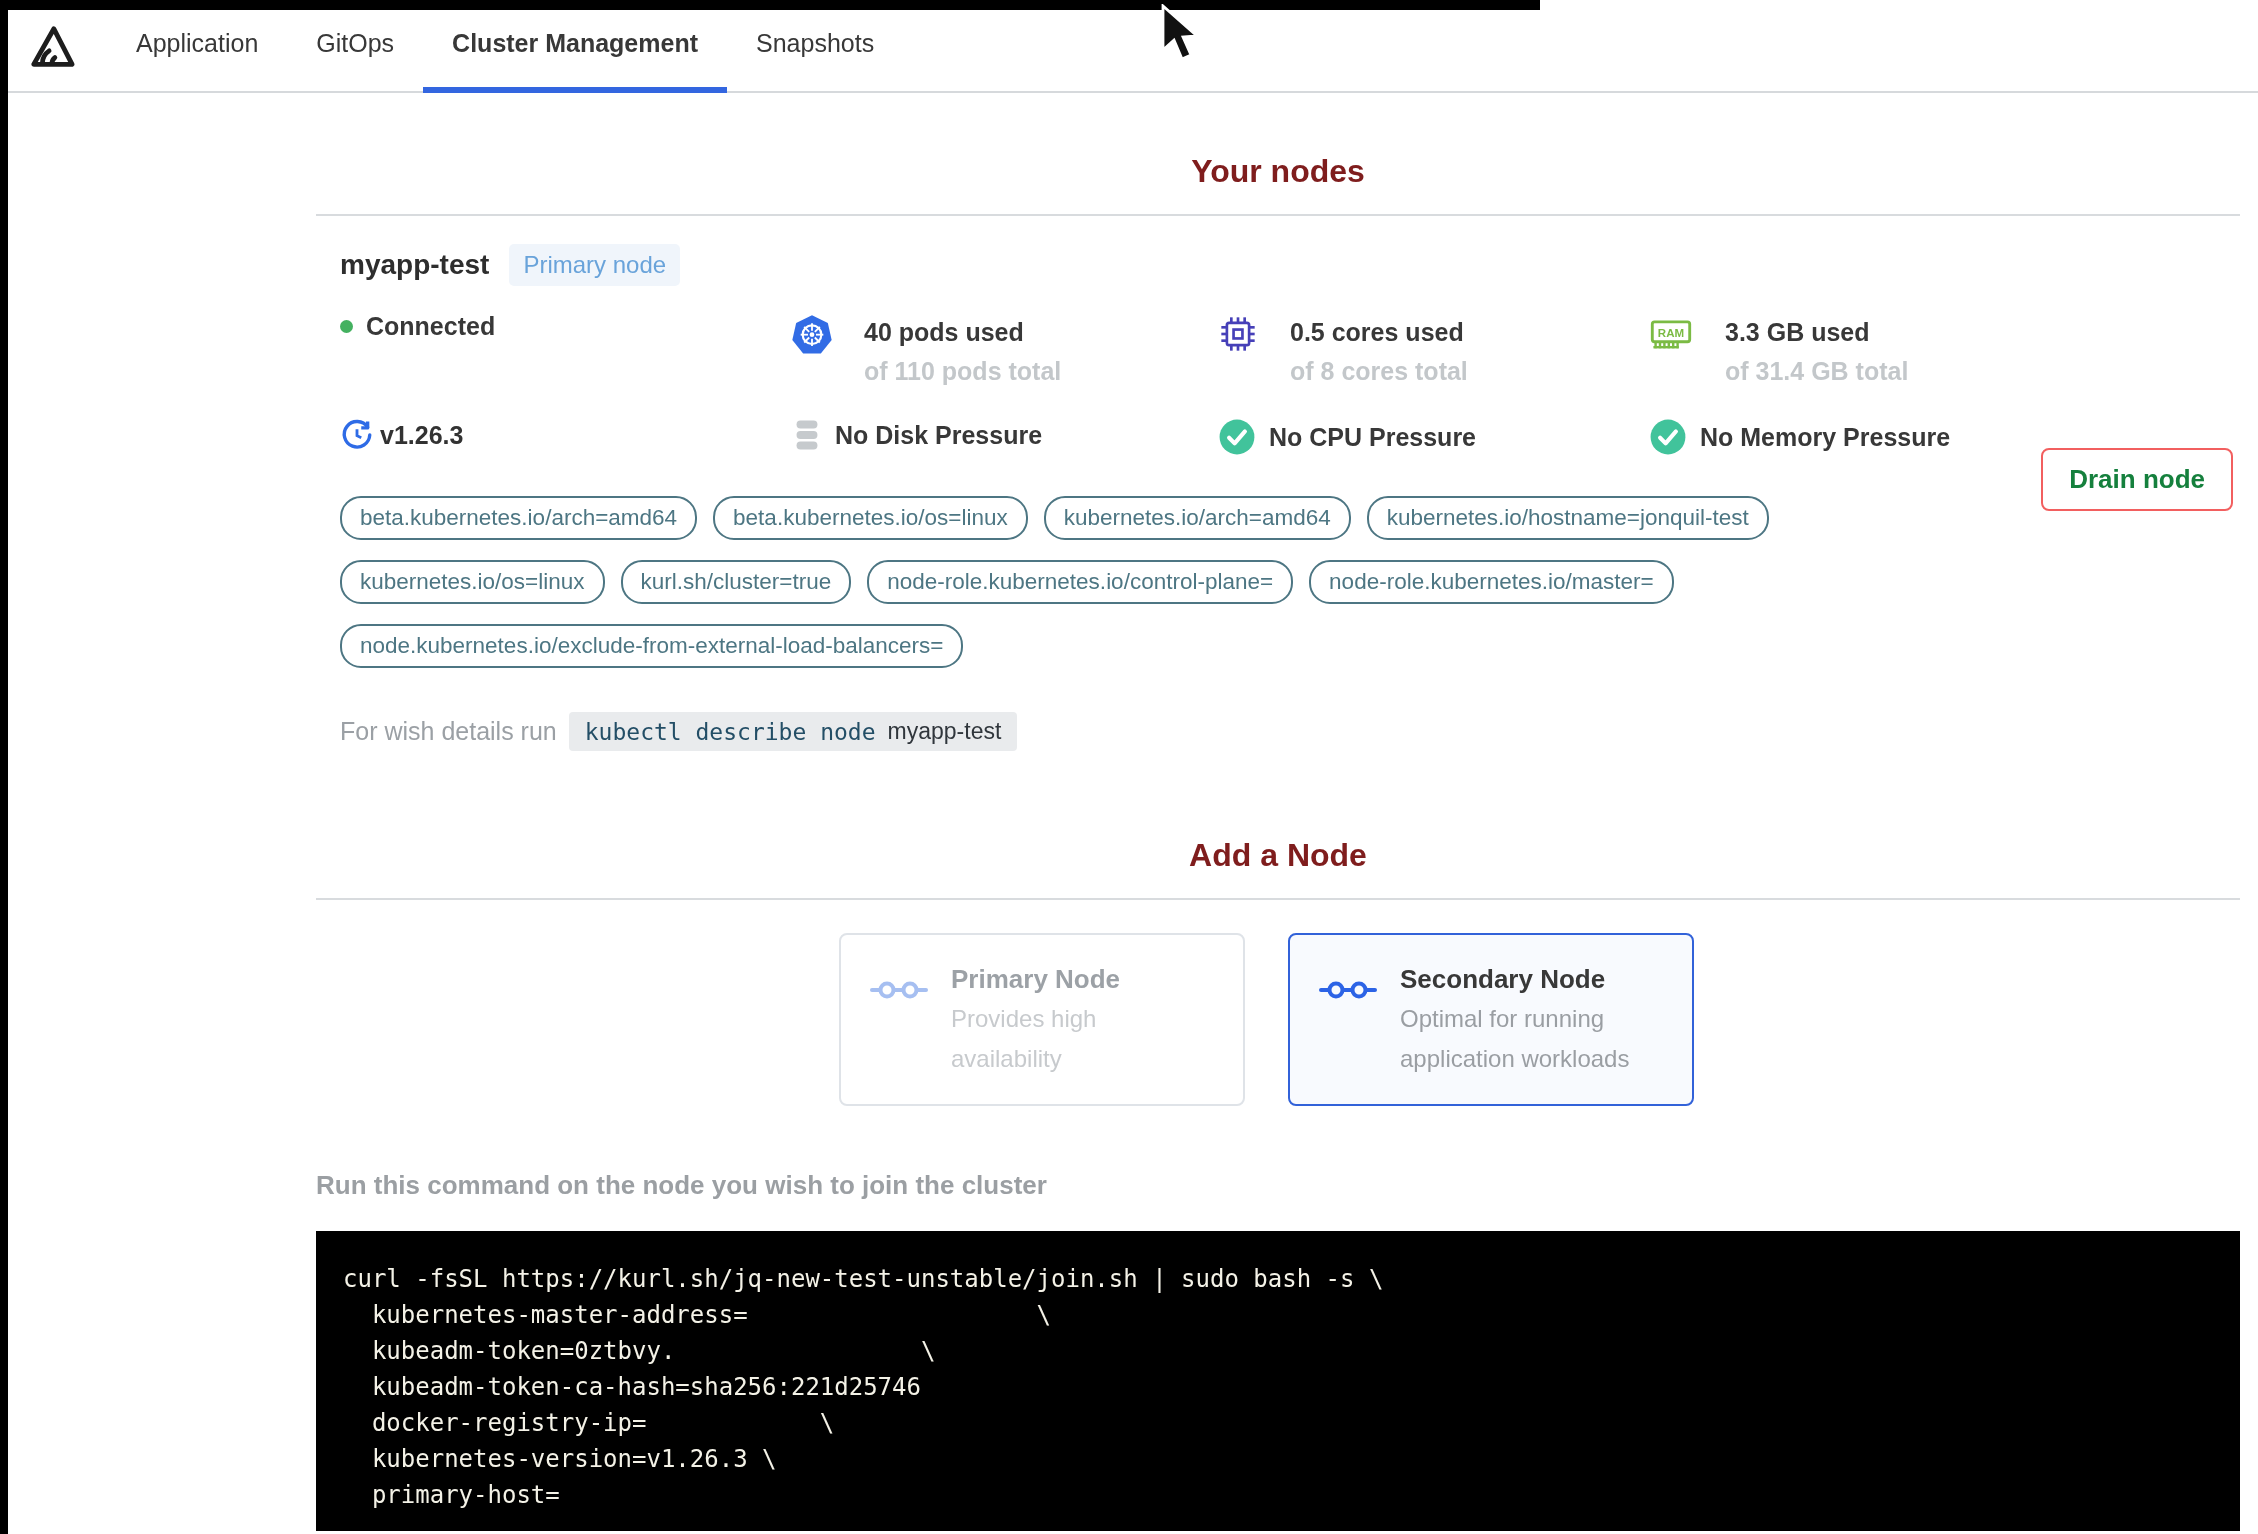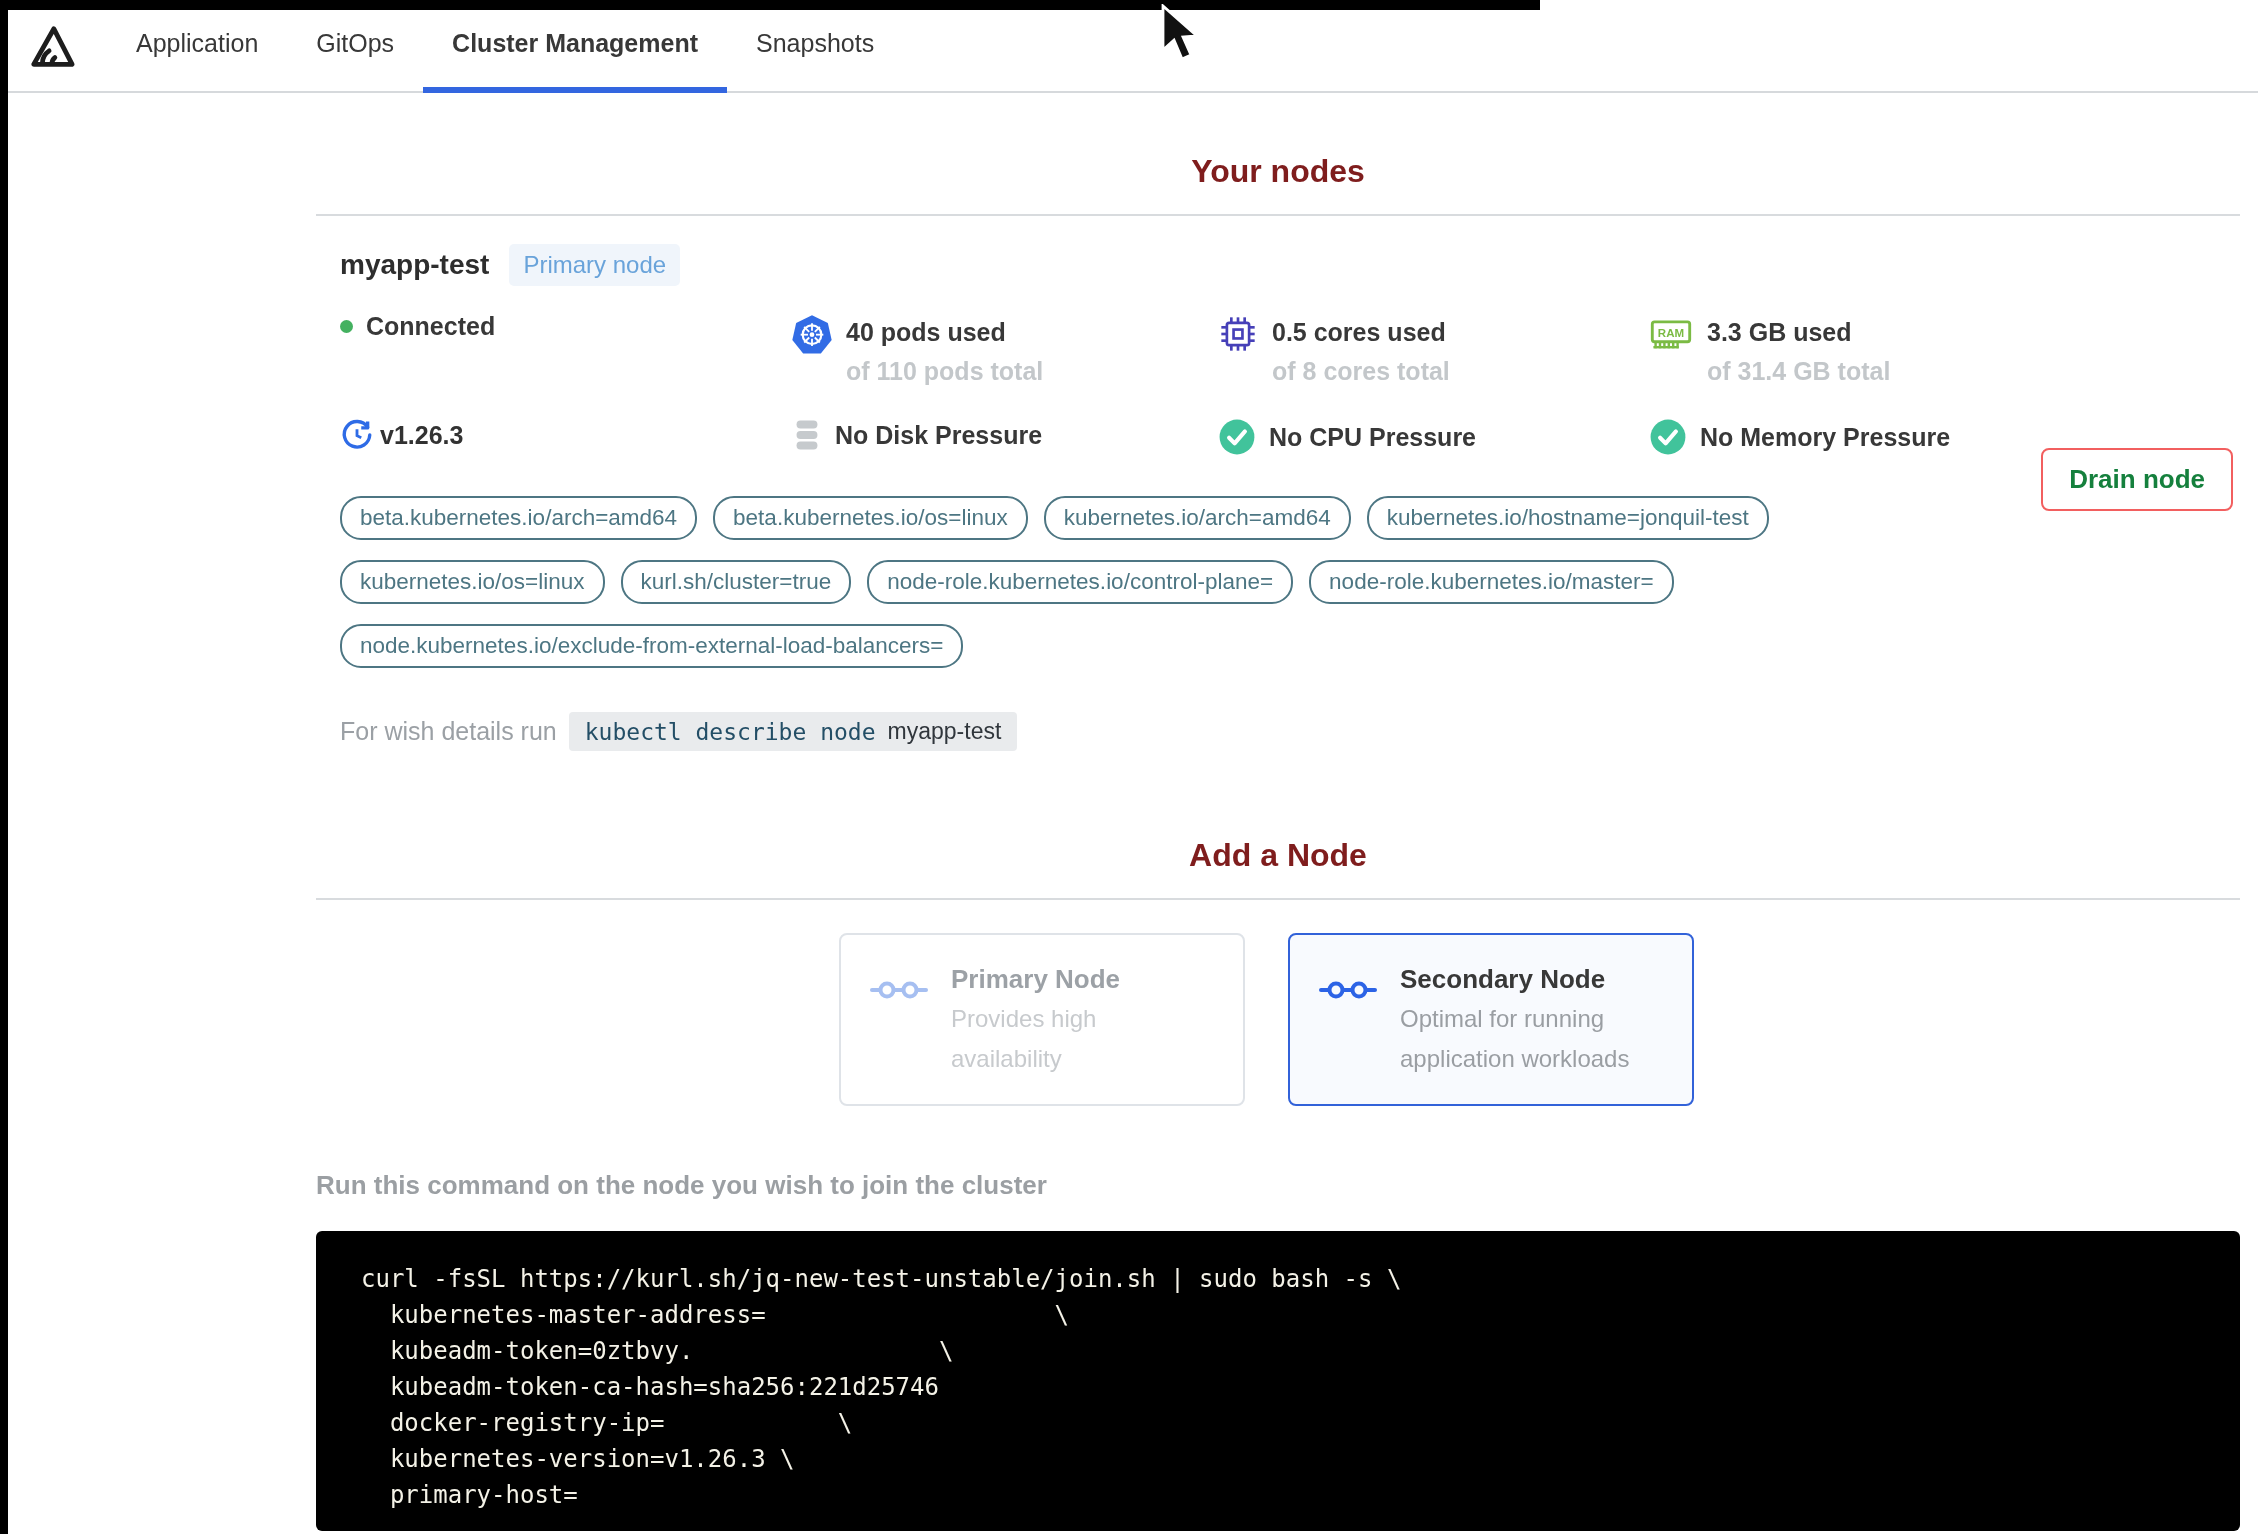--- a/index.html
+++ b/index.html
@@ -24,21 +24,21 @@
   .divider { border:none; border-top:2px solid #d8dbde; margin-top:24px; }
 
   
   .node-section { position:relative; margin-top:28px; }
   .node-head { display:flex; align-items:center; gap:20px; margin-left:24px; }
   .node-name { font-size:28px; font-weight:700; color:#2e2e2e; }
   .node-badge { background:#f0f5fb; color:#69a3da; font-size:24px; font-weight:500;
                 padding:7px 14px; border-radius:5px; }
   .stats-grid { display:grid; grid-template-columns:452px 426px 431px 1fr;
                 margin-left:24px; margin-top:26px; align-items:start; }
-  .stat { display:flex; gap:14px; align-items:flex-start; }
+  .stat { display:flex; gap:32px; align-items:flex-start; }
   .stat-icon { flex:0 0 auto; margin-top:2px; }
   .stat-value { font-size:25px; font-weight:600; color:#383838; line-height:40px; }
   .stat-sub { font-size:25px; font-weight:600; color:#c3c7ca; line-height:38px; }
   .row2 { margin-top:28px; }
   .cond { display:flex; gap:13px; align-items:center; font-size:25px; font-weight:600; color:#383838; }
   .dot { width:13px; height:13px; border-radius:50%; background:#44b160; display:inline-block; }
   .version { display:flex; align-items:center; gap:6px; font-size:25px; font-weight:600; }
 
   .labels { display:flex; flex-wrap:wrap; gap:20px 16px; margin-top:40px; margin-left:24px; max-width:1700px; }
   .pill { border:2px solid #4d7683; color:#4d7683; border-radius:21px; height:44px;
@@ -60,21 +60,21 @@
                background:#fff; display:flex; padding:24px 0 0 28px; gap:22px; cursor:pointer; }
   .node-card.selected { border-color:#3262d9; background:#f8fafe; }
   .card-icon { margin-top:16px; flex:0 0 auto; }
   .card-title { font-size:26px; font-weight:700; color:#9ca1a6; line-height:40px; }
   .node-card.selected .card-title { color:#383838; }
   .card-sub { font-size:24px; font-weight:500; color:#c7cacd; line-height:40px; max-width:250px; }
   .node-card.selected .card-sub { color:#9a9ea3; }
 
   .instruction { margin-top:64px; font-size:26px; font-weight:600; color:#9b9fa3; }
 
-  .code-block { margin-top:30px; background:#000; border-radius:6px; padding:30px 45px;
+  .code-block { margin-top:30px; background:#000; border-radius:0; padding:30px 27px;
                 width:100%; height:300px; }
   .code-block div { font-family:"DejaVu Sans Mono", monospace; font-size:24px; color:#f4f2e7;
                     line-height:36px; white-space:pre; }
 
   svg { display:block; }
 </style>
 </head>
 <body>
 
 <div class="edge-top"></div>

